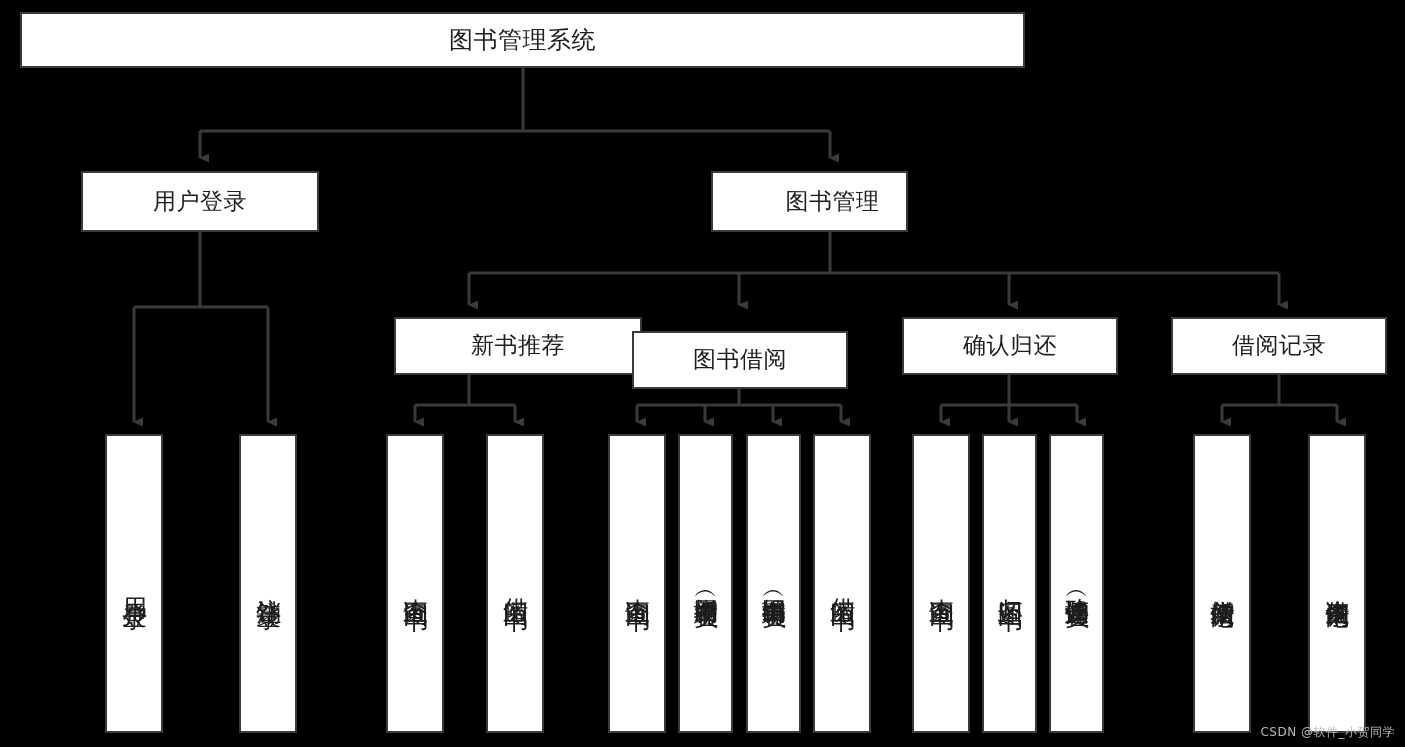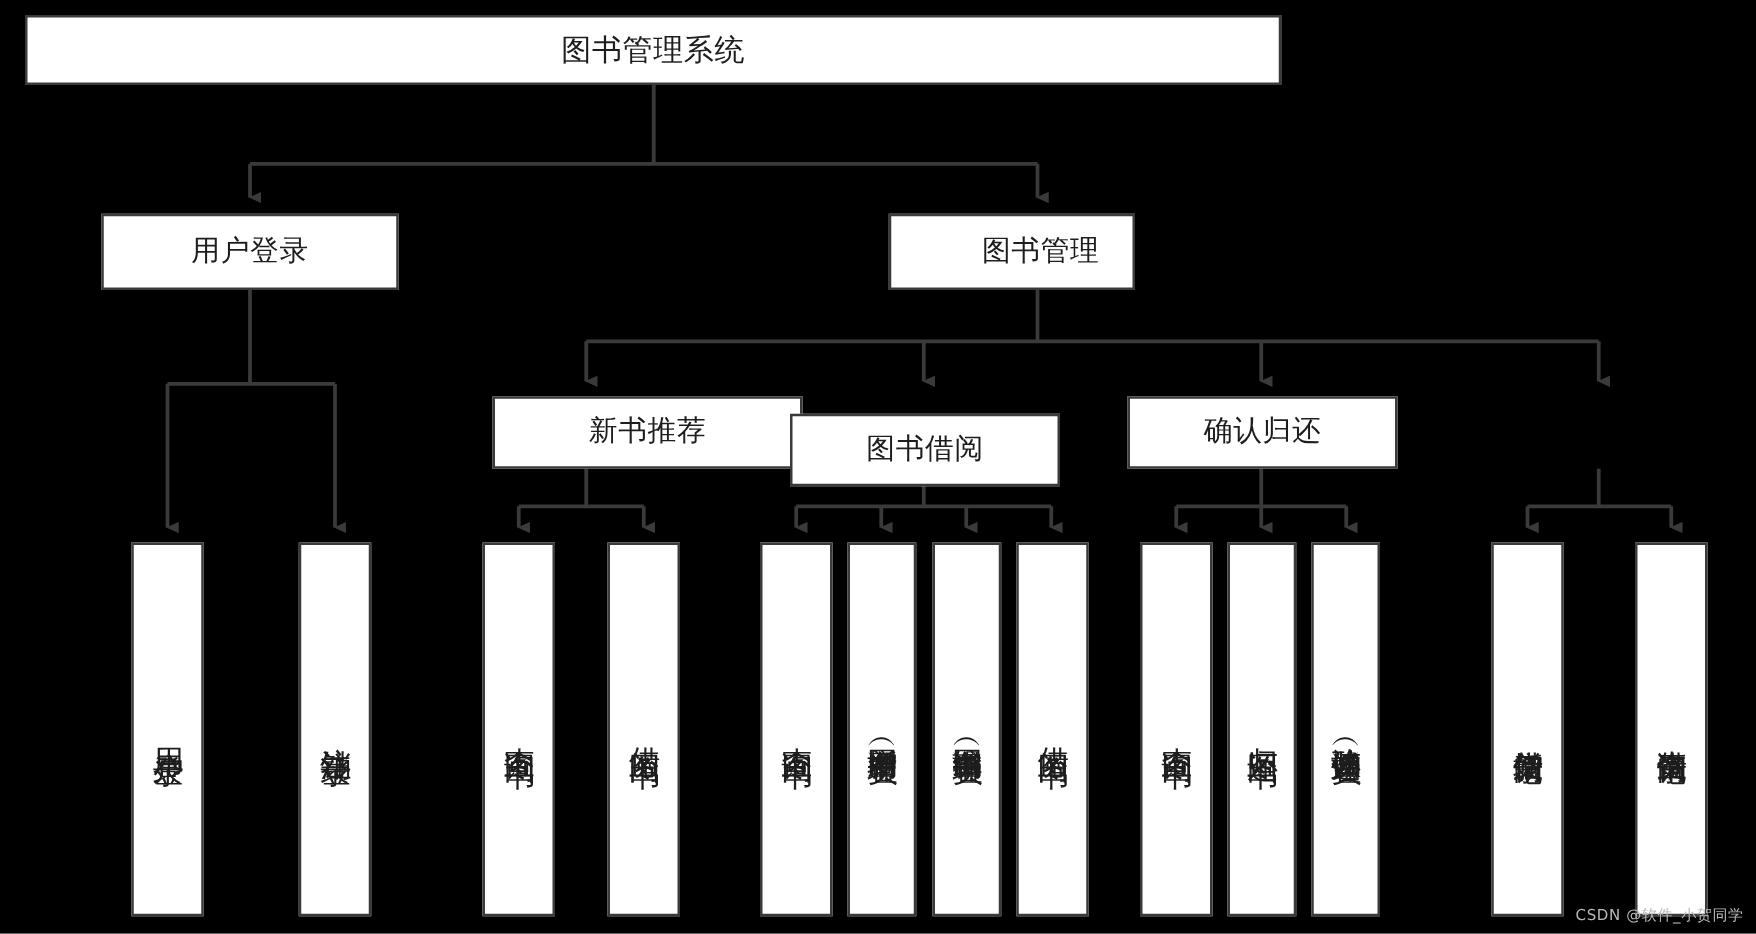--- a/index.html
+++ b/index.html
@@ -155,20 +155,23 @@
   </div>
 
   <div class="node horiz" style="left:632px; top:331px; width:216px; height:58px;">
     <span class="node-label">图书借阅</span>
   </div>
 
   <div class="node horiz" style="left:902px; top:317px; width:216px; height:58px;">
     <span class="node-label">确认归还</span>
   </div>
 
+  <div class="node horiz" style="left:1171px; top:317px; width:216px; height:58px;">
+    <span class="node-label">借阅记录</span>
+  </div>
 
   <div class="node vert" style="left:105px; top:434px; width:58px; height:299px;">
     <span class="node-label">用户登录</span>
   </div>
 
   <div class="node vert" style="left:239px; top:434px; width:58px; height:299px;">
     <span class="node-label">注销登录</span>
   </div>
 
   <div class="node vert" style="left:386px; top:434px; width:58px; height:299px;">

